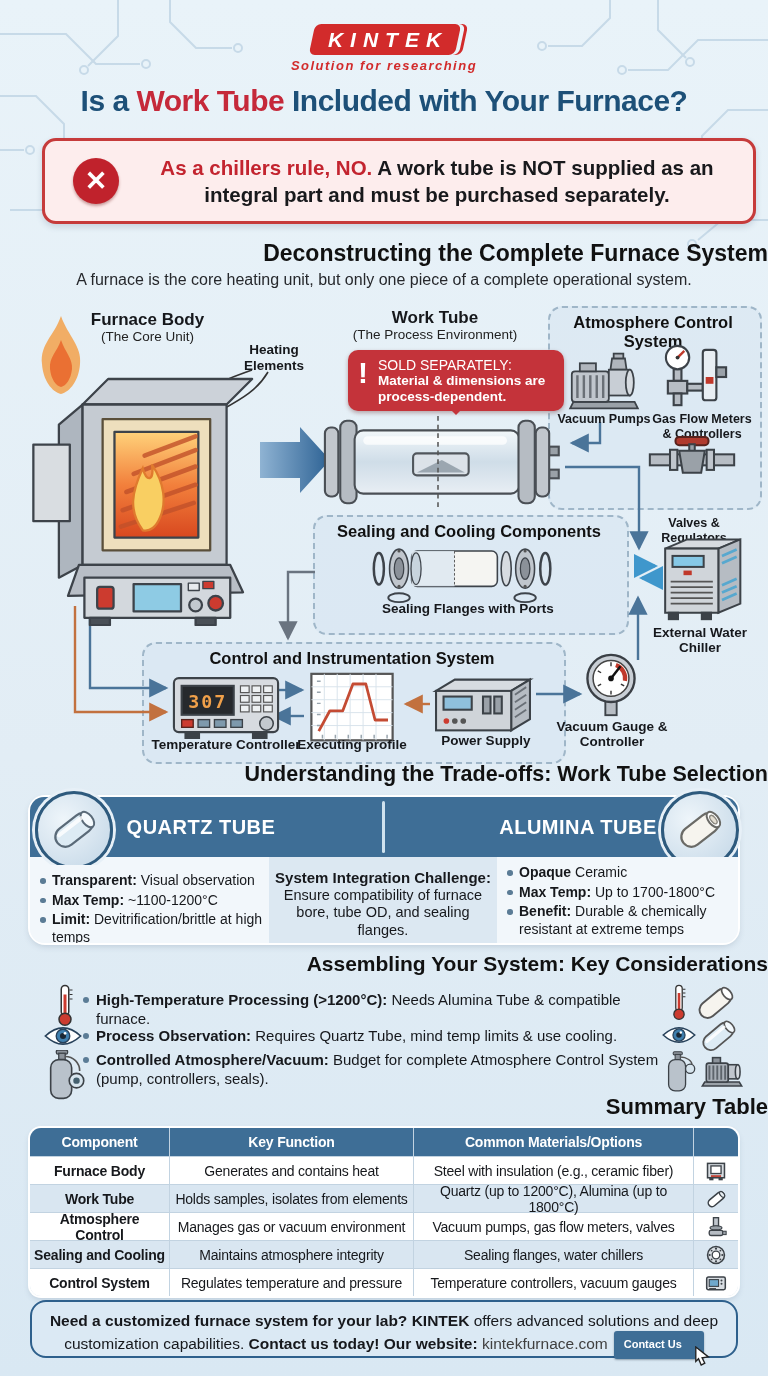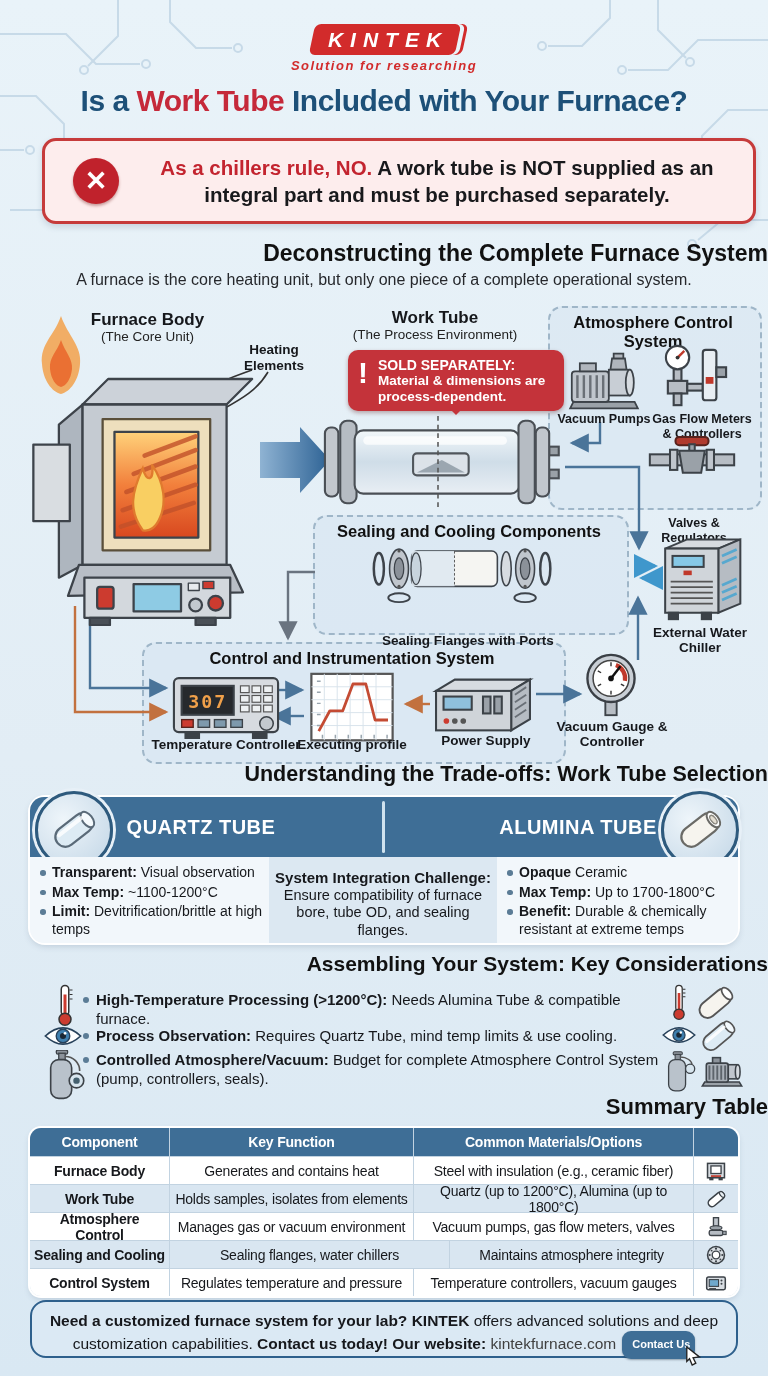--- a/index.html
+++ b/index.html
@@ -38,21 +38,21 @@
   .dash-box{position:absolute;background:rgba(213,228,240,.55);border:2px dashed #9fb6c8;border-radius:14px;}
   .dlabel-title{font-size:17px;font-weight:800;line-height:19px;}
   .dlabel-sub{font-size:13.5px;line-height:16px;color:#222;}
   .icon-label{position:absolute;font-size:12.5px;font-weight:600;line-height:14.5px;text-align:center;color:#16181c;}
   .box-title{position:absolute;font-size:16.5px;font-weight:800;text-align:center;line-height:19px;color:#111;}
   .badge{position:absolute;left:348px;top:50px;width:178px;background:#c4333a;border-radius:10px;
          color:#fff;padding:7px 8px 7px 30px;box-shadow:0 2px 4px rgba(90,20,20,.35);}
   .badge:after{content:"";position:absolute;left:50%;bottom:-14px;margin-left:-10px;
                border:10px solid transparent;border-top-color:#c4333a;}
   .badge .bang{position:absolute;left:10px;top:8px;font-weight:900;font-size:30px;line-height:30px;color:#fff;}
-  .badge-lead{font-weight:700;font-size:14px;line-height:16px;}
+  .badge-lead{font-weight:400;font-size:14px;line-height:16px;}
   .badge-text{font-weight:600;font-size:13.5px;line-height:15.5px;}
 
   
   .comp{left:30px;top:797px;width:708px;height:146px;border-radius:15px;background:#f2f7fb;
         box-shadow:0 0 0 2px #ffffff,0 3px 7px rgba(60,80,110,.22);}
   .comp-band{position:absolute;left:0;top:0;width:708px;height:60px;background:#3e6e96;
              border-radius:14px 14px 0 0;}
   .comp-band .divider{position:absolute;left:352px;top:4px;width:3px;height:52px;background:#cfe2ef;border-radius:2px;}
   .band-title{position:absolute;top:0;height:60px;display:flex;align-items:center;justify-content:center;
               color:#fff;font-weight:800;font-size:20px;letter-spacing:.5px;}
@@ -87,21 +87,21 @@
   .sbody{height:27px;border-top:1.5px solid #c2d3e1;}
   .row-a{background:#ffffff;} .row-b{background:#d9e6f1;}
   .comp-name{font-weight:800;}
 
   
   .footer{left:30px;top:1300px;width:708px;height:58px;background:#dbe9f4;border:2.5px solid #2e608c;
           border-radius:16px;box-sizing:border-box;text-align:center;padding-top:8px;
           font-size:15.5px;line-height:21px;color:#16181c;}
   .footer .link{color:#404040;font-weight:400;}
   .contact-btn{display:inline-block;position:relative;background:#3e6e96;color:#fff;font-weight:700;
-               font-size:11px;padding:3px 5px 4px 10px;border-radius:9px;margin-left:6px;vertical-align:1px;
+               font-size:11px;padding:3px 22px 4px 10px;border-radius:3px;margin-left:6px;vertical-align:1px;
                box-shadow:0 1px 2px rgba(30,50,70,.4);}
   .contact-btn svg{position:absolute;right:-8px;bottom:-7px;}
 </style>
 </head>
 <body>
 
 <div class="page">
 
   <svg class="abs" style="left:0;top:0" width="250" height="240" viewBox="0 0 250 240">
     <g fill="none" stroke="#c7dae8" stroke-width="2">
@@ -345,21 +345,21 @@
         <ellipse cx="244" cy="36" rx="7.5" ry="17" fill="#8b9199" stroke-width="2"></ellipse>
         <ellipse cx="276" cy="36" rx="8" ry="25" stroke-width="4"></ellipse>
         <ellipse cx="44" cy="82" rx="17" ry="7" stroke-width="3"></ellipse>
         <ellipse cx="244" cy="82" rx="17" ry="7" stroke-width="3"></ellipse>
       </g>
       <circle cx="44" cy="8" r="2.5" fill="#555"></circle>
         <circle cx="44" cy="64" r="2.5" fill="#555"></circle>
       <circle cx="244" cy="8" r="2.5" fill="#555"></circle>
         <circle cx="244" cy="64" r="2.5" fill="#555"></circle>
     </svg>
-    <div class="icon-label" style="left:368px;top:302px;width:200px;font-size:13.5px;margin-top:32px;">Sealing Flanges with Ports</div>
+    <div class="icon-label" style="left:368px;top:302px;width:200px;font-size:13.5px;">Sealing Flanges with Ports</div>
 
     <svg class="abs" style="left:656px;top:232px" width="88" height="90" viewBox="0 0 96 98">
       <g stroke="#3c4248" stroke-width="2.2">
         <polygon points="10,18 34,8 92,8 68,18" fill="#d7dbe0"></polygon>
         <polygon points="68,18 92,8 92,78 68,88" fill="#b6bcc3"></polygon>
         <rect x="10" y="18" width="58" height="70" fill="#d0d5da"></rect>
         <rect x="18" y="26" width="34" height="12" fill="#86c8e6"></rect>
         <rect x="14" y="88" width="10" height="7" fill="#3c4248"></rect>
         <rect x="50" y="88" width="10" height="7" fill="#3c4248"></rect>
       </g>
@@ -463,21 +463,21 @@
     <div class="tube-circle" style="left:631px;">
       <svg width="54" height="54" viewBox="0 0 54 54">
           <g transform="rotate(-38 27 27)">
         <rect x="6" y="17" width="42" height="20" rx="10" fill="#f6f4ee" stroke="#6a6a66" stroke-width="2.2"></rect>
         <ellipse cx="44" cy="27" rx="5" ry="9" fill="#fff" stroke="#6a6a66" stroke-width="2"></ellipse>
         <ellipse cx="44" cy="27" rx="2.4" ry="5" fill="#e4ded2" stroke="#8a887f" stroke-width="1.4"></ellipse>
           </g>
       </svg>
     </div>
     <div class="comp-body">
-      <div class="comp-col" style="width:239px;background:#f2f7fb;">
+      <div class="comp-col" style="width:239px;background:#f2f7fb;margin-top:8px;">
         <ul class="comp-ul">
           <li><span class="b">Transparent:</span><span> Visual observation</span></li>
           <li><span class="b">Max Temp:</span><span> ~1100-1200°C</span></li>
           <li><span class="b">Limit:</span><span> Devitrification/brittle at high temps</span></li>
         </ul>
       </div>
       <div class="comp-col comp-mid" style="width:228px;">
         <div class="b" style="font-size:15px;">System Integration Challenge:</div>
         <div style="padding:0 8px;">Ensure compatibility of furnace bore, tube OD, and sealing flanges.</div>
       </div>
@@ -618,22 +618,22 @@
         <svg width="22" height="22" viewBox="0 0 26 26">
             <rect x="10" y="2" width="6" height="10" fill="#c0c6cd" stroke="#3c4248" stroke-width="1.6"></rect>
             <ellipse cx="13" cy="14" rx="7" ry="2.5" fill="#9aa1a8" stroke="#3c4248" stroke-width="1.4"></ellipse>
             <rect x="5" y="17" width="16" height="6" rx="2" fill="#b6bcc3" stroke="#3c4248" stroke-width="1.6"></rect>
             <rect x="21" y="18" width="4" height="4" fill="#9aa1a8" stroke="#3c4248" stroke-width="1.2"></rect>
           </svg>
       </div>
     </div>
     <div class="srow sbody row-b">
       <div class="scell c1 comp-name">Sealing and Cooling</div>
+      <div class="scell c2">Maintains atmosphere integrity</div>
       <div class="scell c3">Sealing flanges, water chillers</div>
-      <div class="scell c2">Maintains atmosphere integrity</div>
       <div class="scell c4">
         <svg width="22" height="22" viewBox="0 0 26 26">
             <circle cx="13" cy="13" r="10" fill="#d8dde2" stroke="#3c4248" stroke-width="1.8"></circle>
             <circle cx="13" cy="13" r="4.5" fill="#fff" stroke="#3c4248" stroke-width="1.6"></circle>
             <g fill="#3c4248">
               <circle cx="13" cy="5.5" r="1.3"></circle>
               <circle cx="13" cy="20.5" r="1.3"></circle>
               <circle cx="5.5" cy="13" r="1.3"></circle>
               <circle cx="20.5" cy="13" r="1.3"></circle>
               <circle cx="7.8" cy="7.8" r="1.1"></circle>

